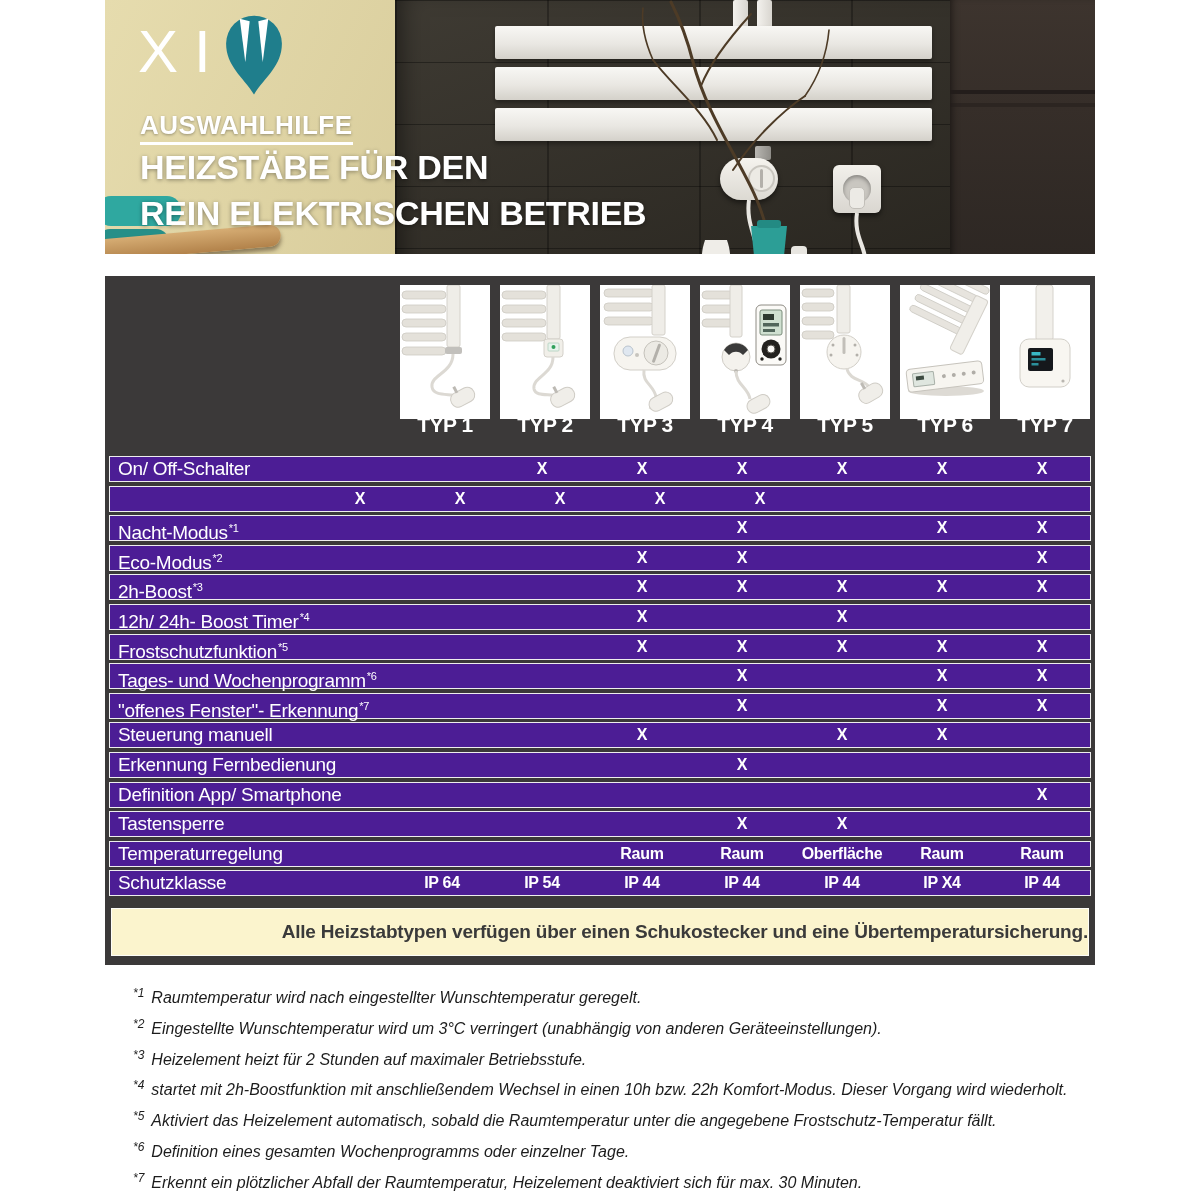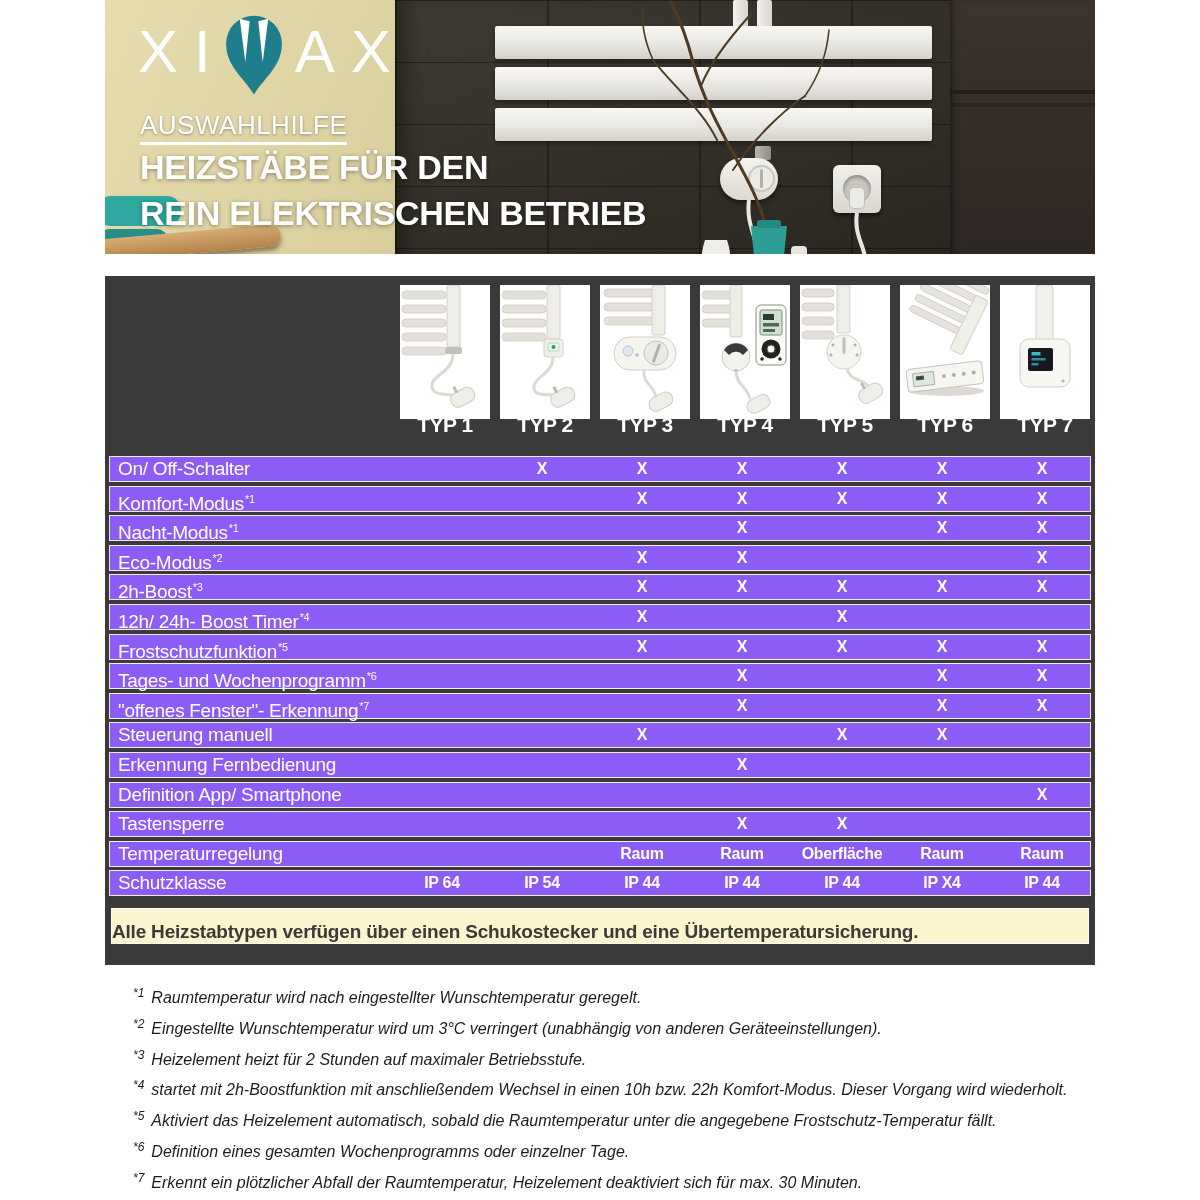--- a/index.html
+++ b/index.html
@@ -43,44 +43,44 @@
     background:#eceae5; border:1px solid #c2bfb9; }
   .towel { position:absolute; border-radius:14px; }
   .chair { position:absolute; left:-14px; top:232px; width:190px; height:22px; border-radius:12px;
     background:linear-gradient(180deg,#d6ad74,#b2824a); transform:rotate(-5deg);
     box-shadow:0 4px 4px rgba(60,40,20,.5); }
   .hero-svg { position:absolute; left:0; top:0; width:990px; height:266px; }
 
   .logo { position:absolute; left:33px; top:12px; display:flex; align-items:flex-start; }
   .logo-text { color:#fff; font-size:60px; font-weight:400; letter-spacing:16px; line-height:80px; }
   .logo-m { width:62px; height:84px; margin:2px 10px 0 -4px; }
-  .eyebrow { position:absolute; left:35px; top:110px; color:#fff; font-size:26px; font-weight:400;
+  .eyebrow { position:absolute; left:35px; top:110px; color:#fff; font-size:26px; font-weight:700;
     letter-spacing:.5px; border-bottom:3px solid #fff; padding-bottom:1px;
     text-shadow:0 1px 3px rgba(0,0,0,.35); }
   .h-title { position:absolute; left:35px; color:#fff; font-size:34px; font-weight:700;
     letter-spacing:-.3px; text-shadow:0 1px 4px rgba(0,0,0,.4); }
   .h-title.l1 { top:148px; } .h-title.l2 { top:194px; }
 
   
   .panel { position:absolute; left:105px; top:276px; width:990px; height:689px; background:#3b3939; }
   .tile { position:absolute; top:9px; width:90px; height:134px; background:#fff; }
   .typ-header { position:absolute; left:0; top:134px; width:1186px; height:30px; display:flex; }
   .typ-spacer { flex:0 0 290px; }
   .typ-cell { flex:0 0 100px; text-align:center; color:#fff; font-size:21px; font-weight:700;
     letter-spacing:-.5px; line-height:30px; }
   .rows { position:absolute; left:4px; top:180px; width:982px; }
-  .trow { display:flex; height:26px; margin-bottom:3.6px; background:#8b5cf6;
+  .trow { display:flex; height:26px; margin-bottom:3.6px; background:#4c1d95;
     border:1px solid #eeeeee; }
   .tlabel { flex:0 0 282px; color:#fff; font-size:19px; line-height:24px; padding-left:8px;
     white-space:nowrap; letter-spacing:-.3px; }
   .tlabel sup { font-size:11px; margin-left:1px; }
   .tcell { flex:0 0 100px; text-align:center; color:#fff; font-size:16px; font-weight:700;
     line-height:24px; letter-spacing:-.3px; }
-  .note-bar { position:absolute; left:6px; top:632px; width:978px; height:36px;
-    background:#fbf4cd; border:1px solid #fdfdf8; text-align:left; line-height:46px;
+  .note-bar { position:absolute; left:6px; top:632px; width:978px; height:48px;
+    background:#fbf4cd; border:1px solid #fdfdf8; text-align:right; line-height:46px;
     color:#3a3a3a; font-size:19px; font-weight:700; letter-spacing:-.2px; }
 
   
   .footnotes { position:absolute; left:117px; top:984px; width:980px; color:#1c1c1c;
     font-style:italic; font-size:16px; }
   .fn { margin-bottom:7.5px; line-height:19px; white-space:nowrap;margin-left:16px; }
   .fn sup { font-style:italic; font-size:12px; margin-right:7px; }
   .fn .cont { display:block; padding-left:27px; margin-top:7.5px; }
 </style>
 </head>
@@ -141,21 +141,20 @@
   <div class="towel" style="left:-8px;top:229px;width:72px;height:26px;background:#268f88"></div>
   <div class="chair"></div>
 
   <div class="logo">
     <span class="logo-text">XI</span>
     <svg class="logo-m" viewBox="0 0 100 132">
       <path d="M50,128 C32,100 5,82 5,46 A45,45 0 0 1 95,46 C95,82 68,100 50,128 Z" fill="#1f7e8c"></path>
       <polygon points="27,6 43,10 36,76" fill="#ffffff"></polygon>
       <polygon points="73,6 57,10 64,76" fill="#ffffff"></polygon>
     </svg>
-    <span class="logo-text">AX</span>
   </div>
   <div class="eyebrow">AUSWAHLHILFE</div>
   <div class="h-title l2">REIN ELEKTRISCHEN BETRIEB</div>
   <div class="h-title l1">HEIZSTÄBE FÜR DEN</div>
 </div>
 
 <div class="panel">
 
   <div class="tile" style="left:295px">
     <svg width="90" height="134" viewBox="0 0 90 134">
@@ -311,21 +310,20 @@
         <div class="tlabel">On/ Off-Schalter</div>
         <div class="tcell"></div>
         <div class="tcell">X</div>
         <div class="tcell">X</div>
         <div class="tcell">X</div>
         <div class="tcell">X</div>
         <div class="tcell">X</div>
         <div class="tcell">X</div>
       </div>
       <div class="trow">
-        <div class="tlabel">Komfort-Modus<sup>*1</sup></div>
         <div class="tcell"></div>
         <div class="tcell"></div>
         <div class="tcell">X</div>
         <div class="tcell">X</div>
         <div class="tcell">X</div>
         <div class="tcell">X</div>
         <div class="tcell">X</div>
       </div>
       <div class="trow">
         <div class="tlabel">Nacht-Modus<sup>*1</sup></div>

